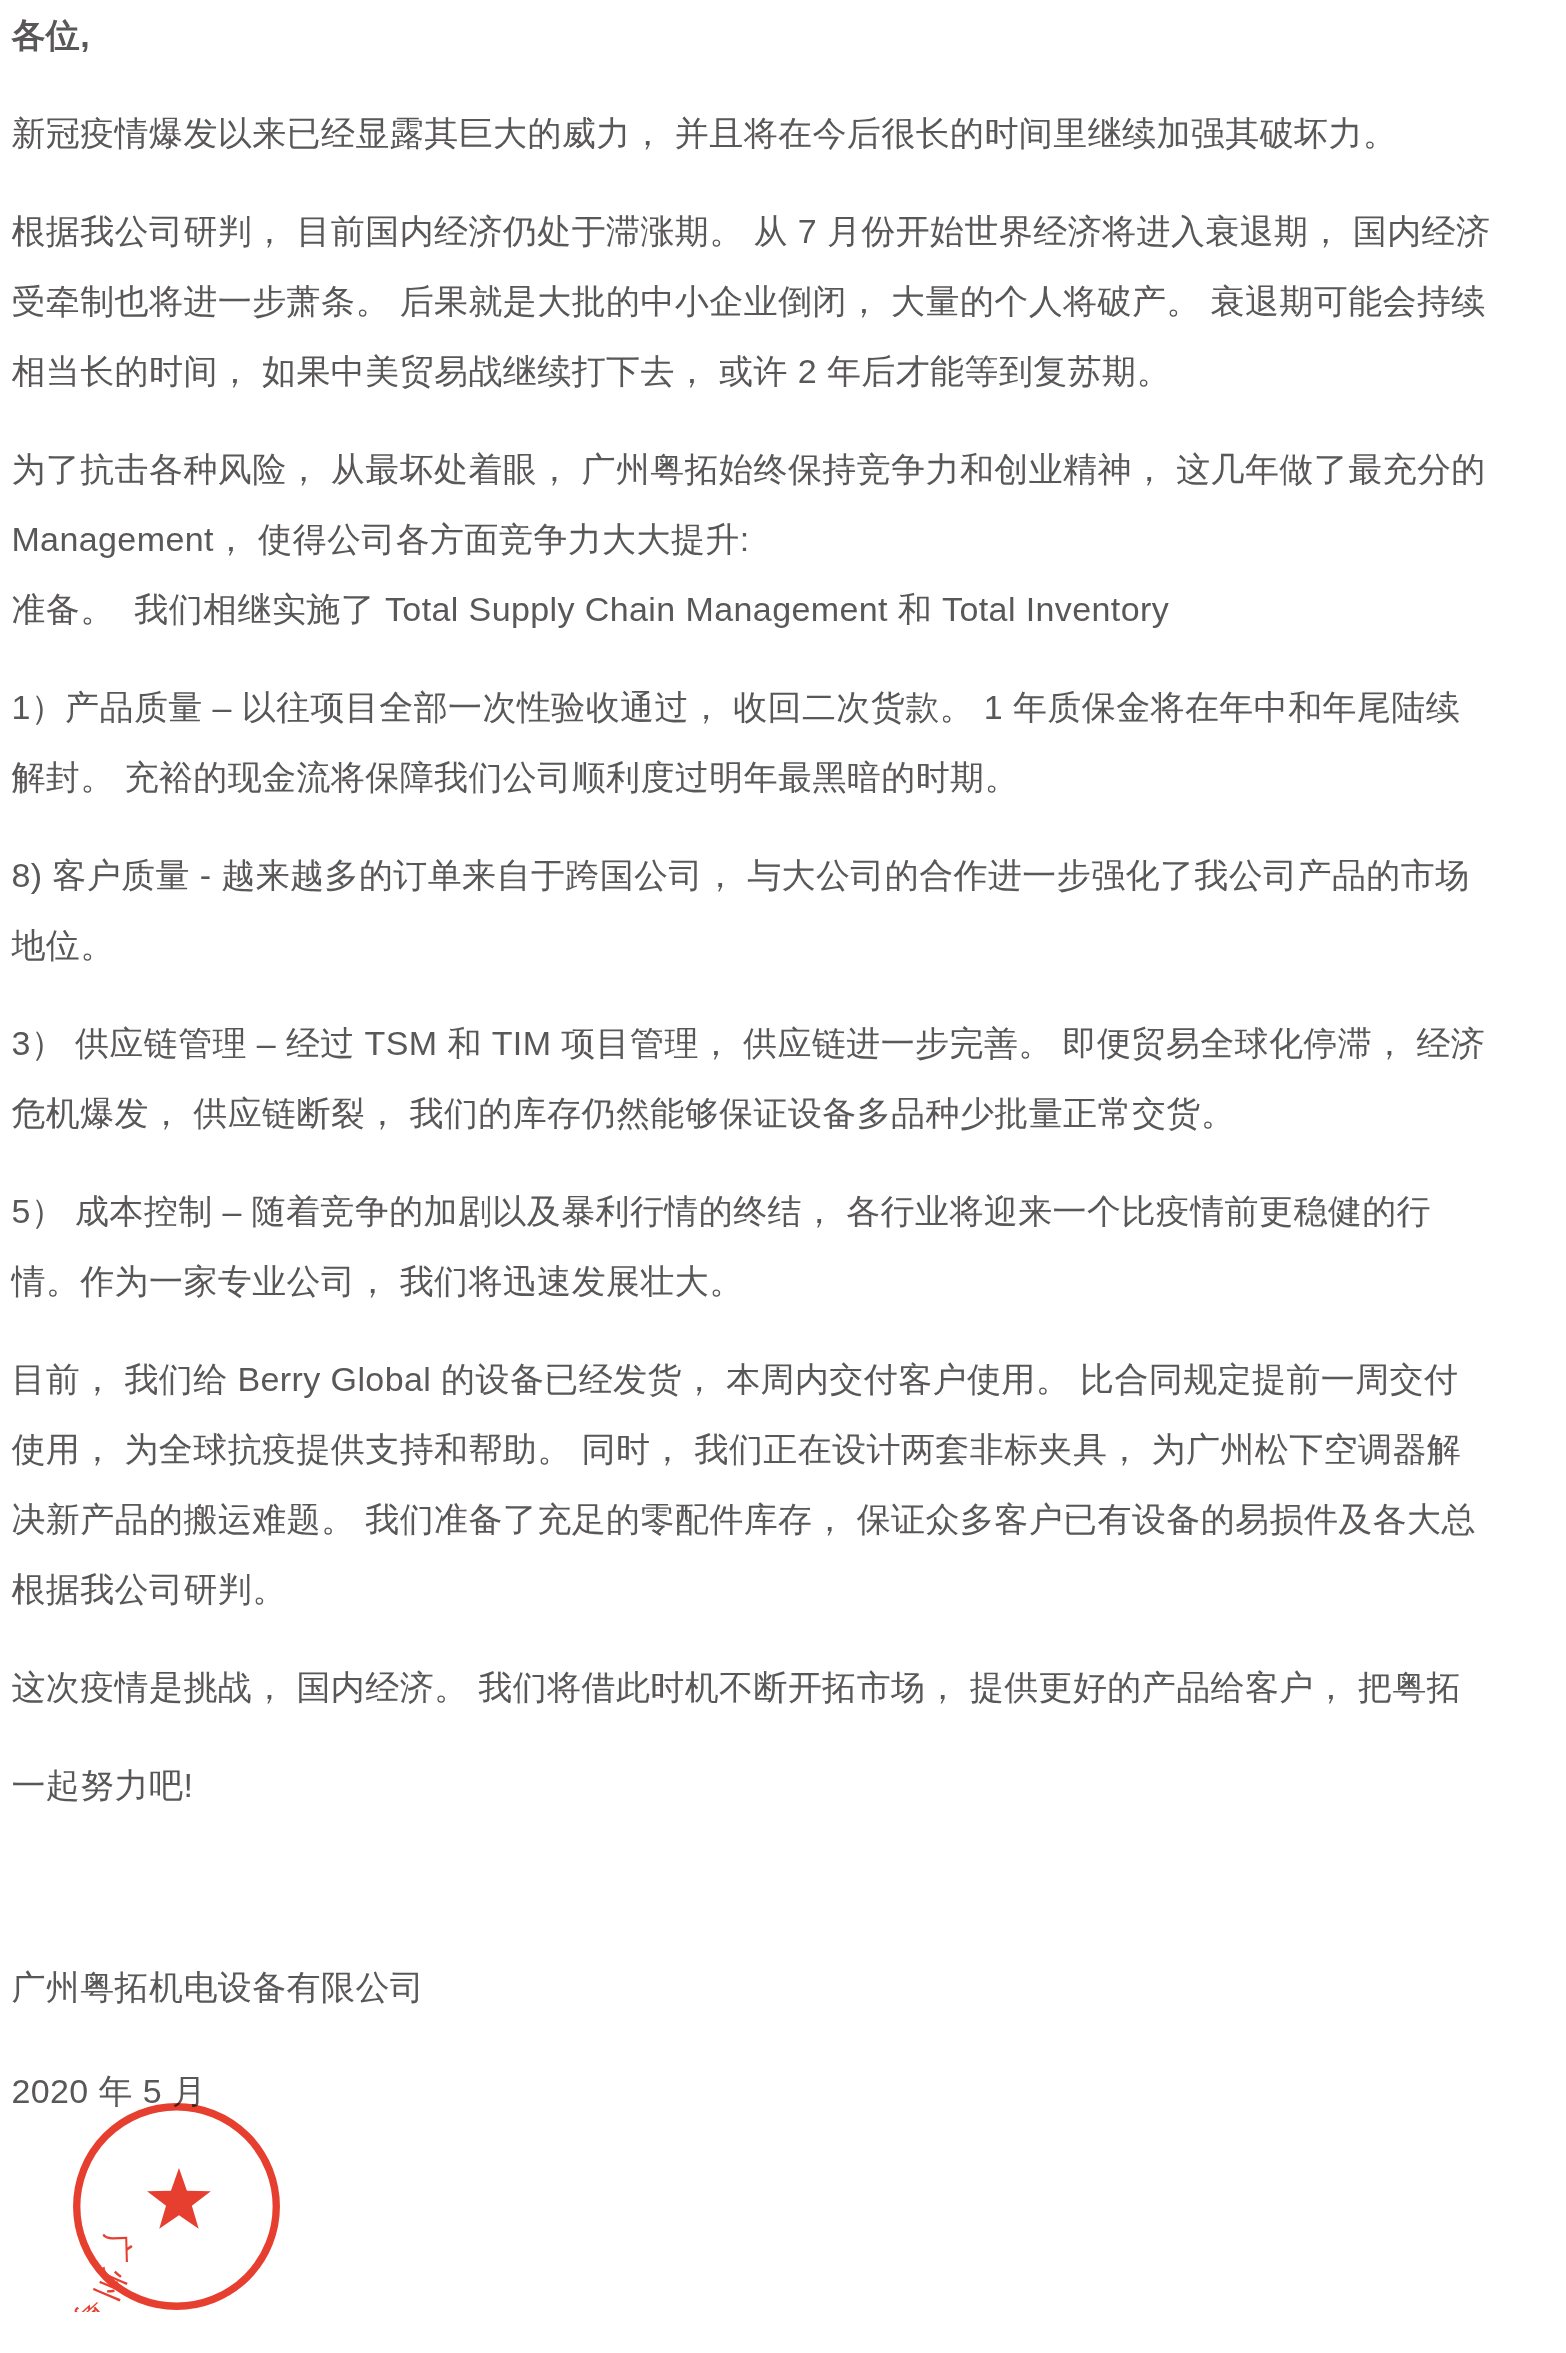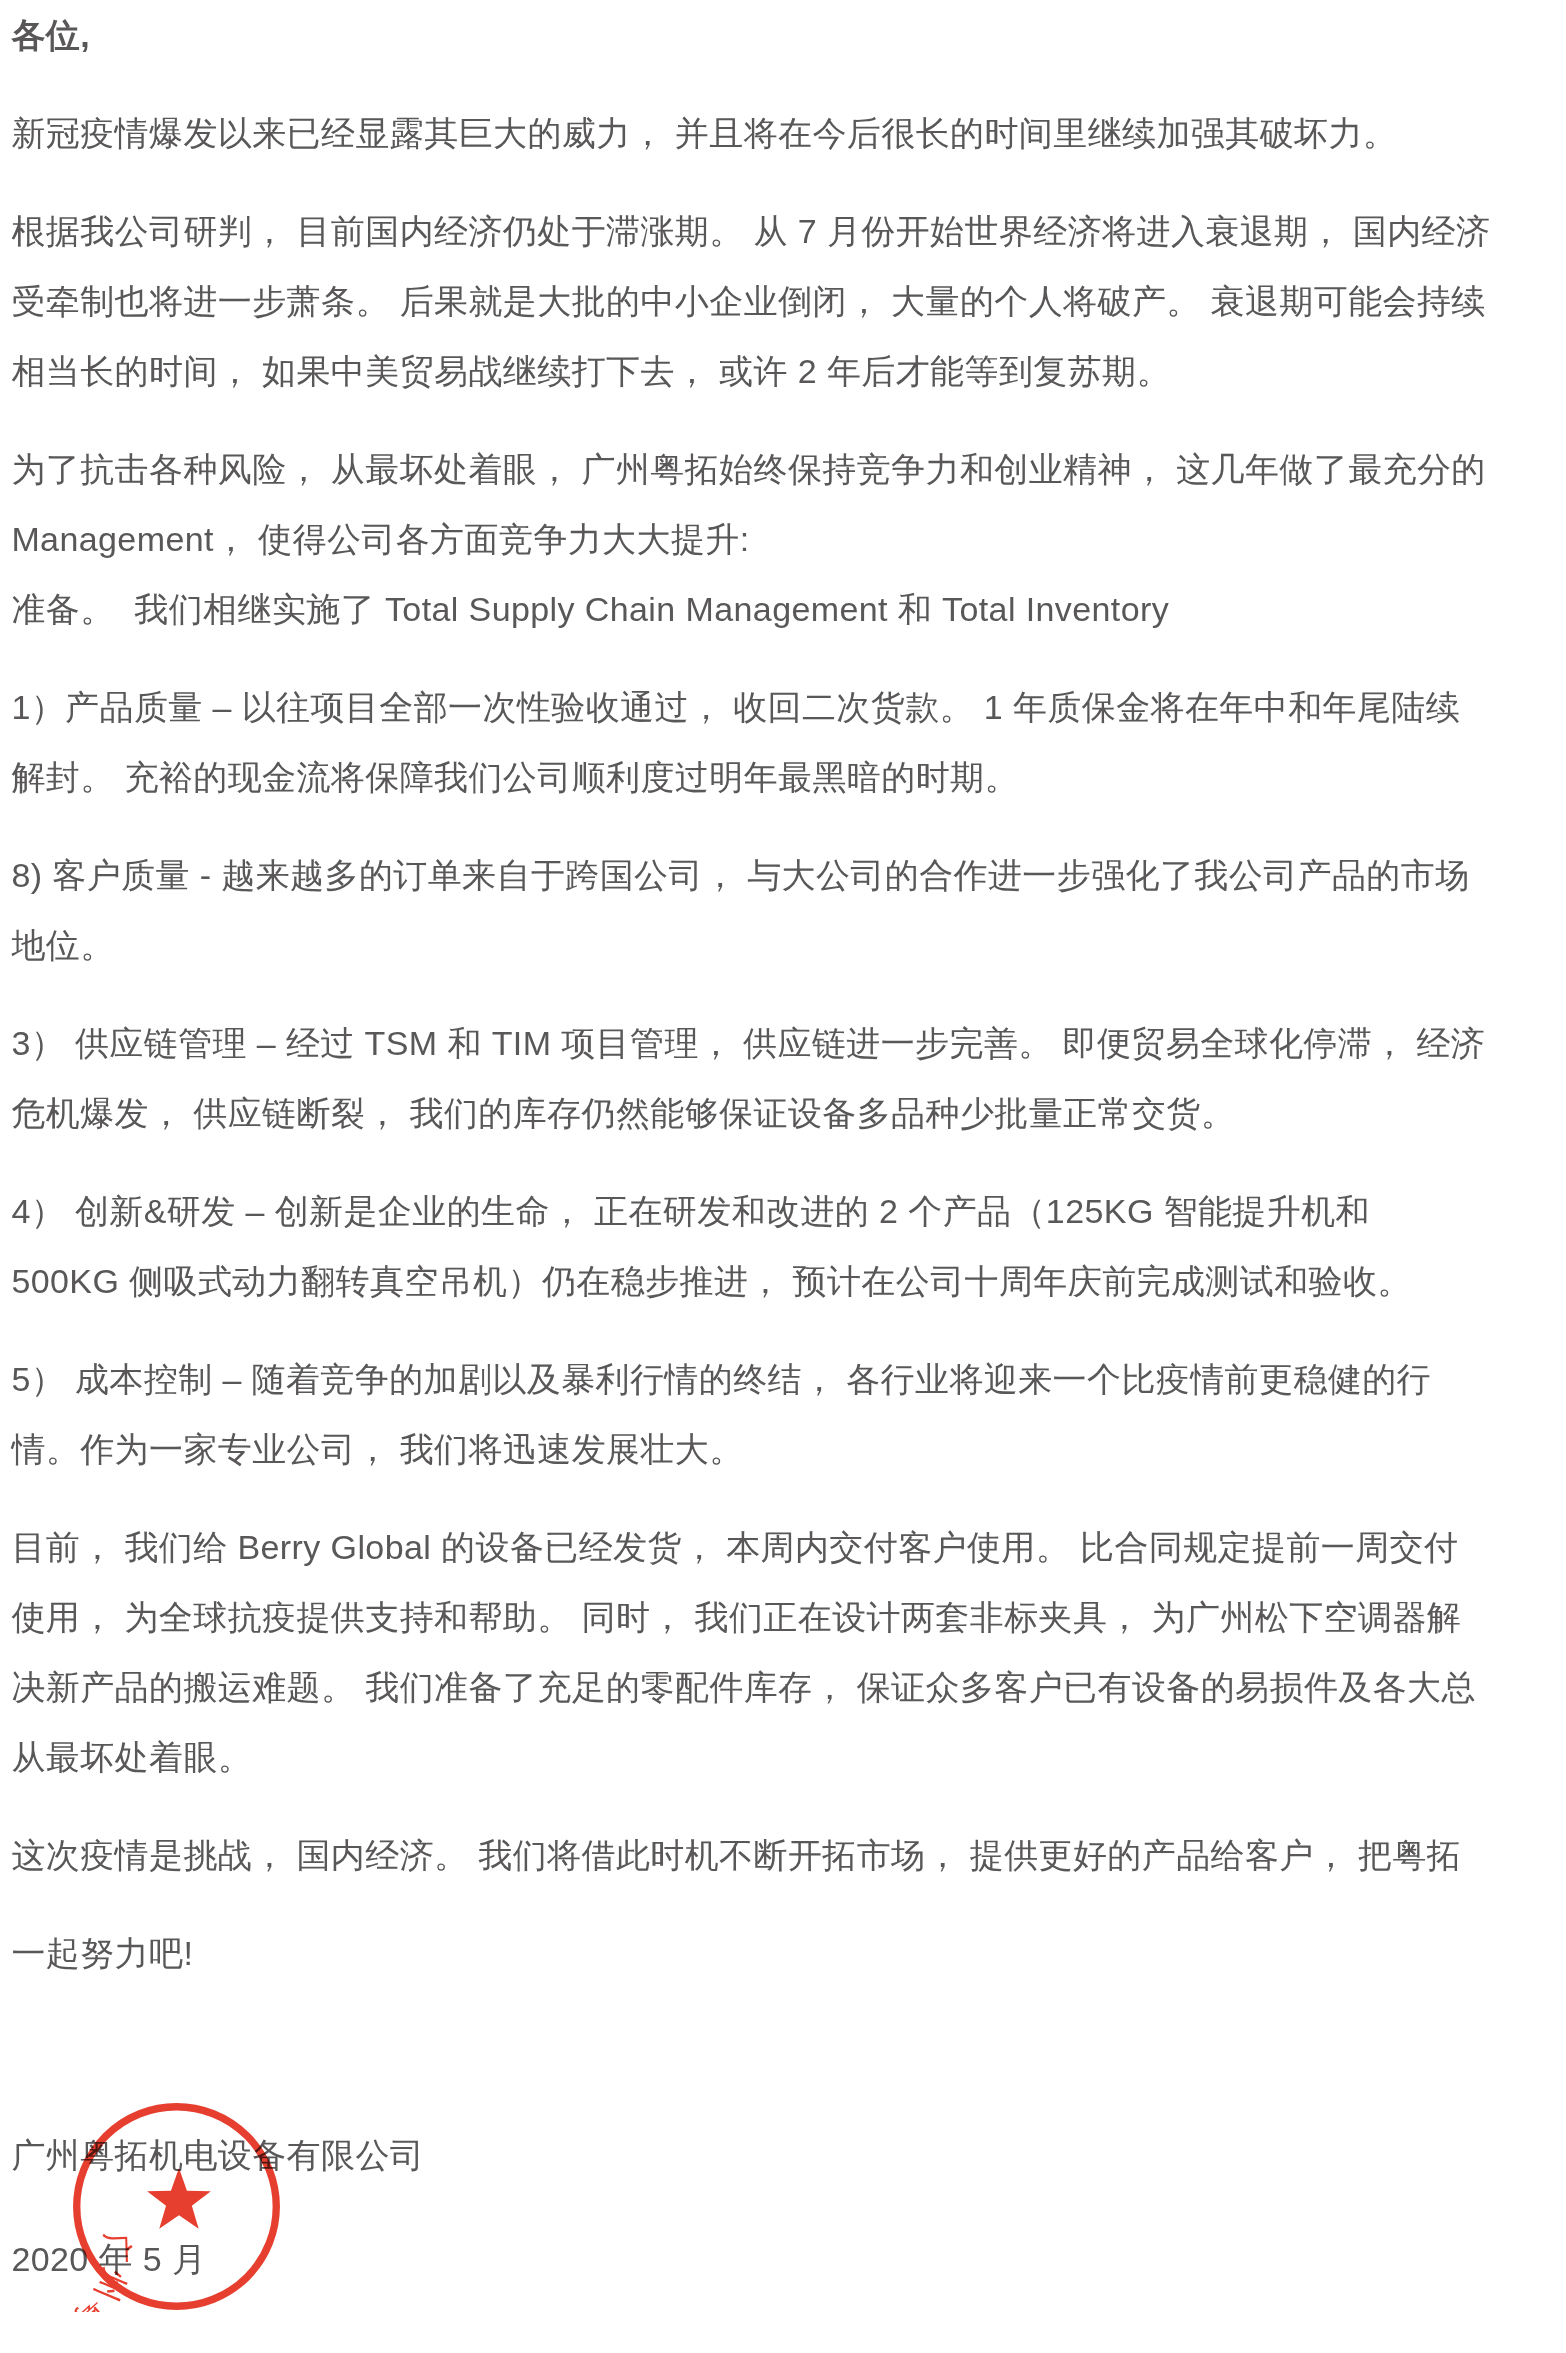--- a/index.html
+++ b/index.html
@@ -65,32 +65,28 @@
       </div>
       <div class="para">
         <div class="line">8) 客户质量 - 越来越多的订单来自于跨国公司， 与大公司的合作进一步强化了我公司产品的市场</div>
         <div class="line">地位。</div>
       </div>
       <div class="para">
         <div class="line">3） 供应链管理 – 经过 TSM 和 TIM 项目管理， 供应链进一步完善。 即便贸易全球化停滞， 经济</div>
         <div class="line">危机爆发， 供应链断裂， 我们的库存仍然能够保证设备多品种少批量正常交货。</div>
       </div>
       <div class="para">
-        <div class="line">4） 创新&amp;研发 – 创新是企业的生命， 正在研发和改进的 2 个产品（125KG 智能提升机和</div>
-        <div class="line">500KG 侧吸式动力翻转真空吊机）仍在稳步推进， 预计在公司十周年庆前完成测试和验收。</div>
-      </div>
-      <div class="para">
         <div class="line">5） 成本控制 – 随着竞争的加剧以及暴利行情的终结， 各行业将迎来一个比疫情前更稳健的行</div>
         <div class="line">情。作为一家专业公司， 我们将迅速发展壮大。</div>
       </div>
       <div class="para">
         <div class="line">目前， 我们给 Berry Global 的设备已经发货， 本周内交付客户使用。 比合同规定提前一周交付</div>
         <div class="line">使用， 为全球抗疫提供支持和帮助。 同时， 我们正在设计两套非标夹具， 为广州松下空调器解</div>
         <div class="line">决新产品的搬运难题。 我们准备了充足的零配件库存， 保证众多客户已有设备的易损件及各大总</div>
-        <div class="line">从最坏处着眼。</div>
+        <div class="line">根据我公司研判。</div>
       </div>
       <div class="para">
         <div class="line">这次疫情是挑战， 国内经济。 我们将借此时机不断开拓市场， 提供更好的产品给客户， 把粤拓</div>
       </div>
       <div class="para">
         <div class="line">一起努力吧!</div>
       </div>
     </div>
 
   <div class="para sig-company">

